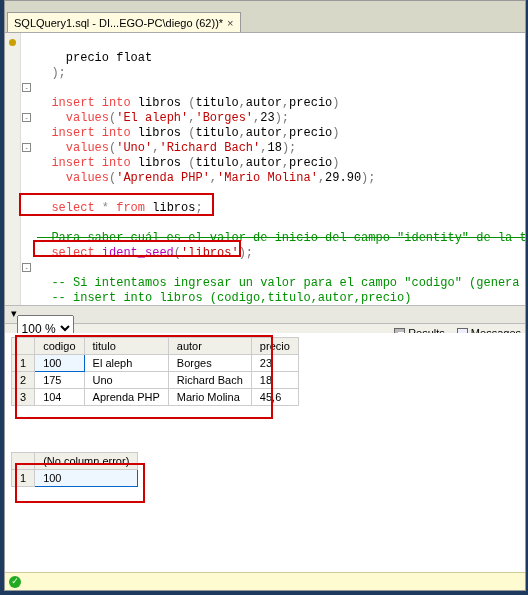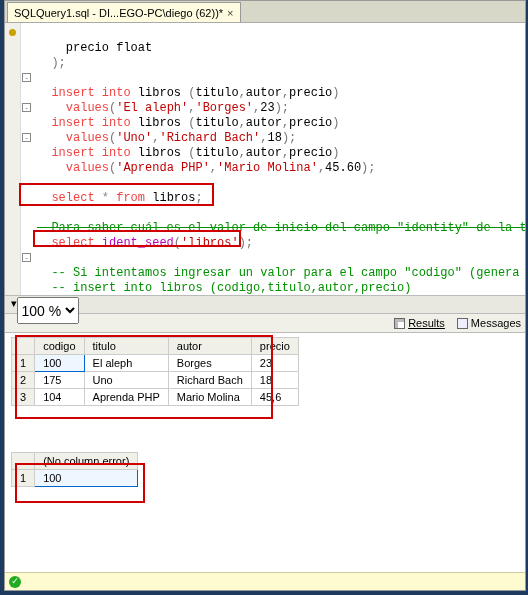--- a/index.html
+++ b/index.html
@@ -12,21 +12,21 @@
     overflow: hidden;
     position: relative;
   }
   .main-panel {
     position: absolute;
     left: 4px; top: 0; right: 2px; bottom: 4px;
     background: #f5f5f0;
     border: 1px solid #999;
   }
   .tab-bar {
-    height: 22px;
+    height: 32px;
     background: #d8d8c8;
     border-bottom: 1px solid #aaa;
     display: flex;
     align-items: flex-end;
   }
   .tab {
     background: #fffbe0;
     border: 1px solid #999;
     border-bottom: none;
     padding: 2px 6px;
@@ -71,21 +71,21 @@
   }
   .fold {
     position:absolute; left:17px; width:9px; height:9px;
     border:1px solid #888; font-size:8px; line-height:7px; text-align:center;
     color:#666; background:#fff; cursor:pointer;
   }
   .hl-box {
     position:absolute; border:2px solid #d00000;
   }
   .zoom-bar { height:18px; border-top:1px solid #bbb; background:#e8e8e0; font-size:11px; padding:1px 4px;}
-  .zoom-bar select{font-size:14px; height:27px;}
+  .zoom-bar select{font-size:12px; height:27px;margin-top:8px;}
   .results-tabs {
     height: 20px; border-top:1px solid #bbb; border-bottom:1px solid #bbb;
     background:#f0f0e8; display:flex; align-items:center; gap:12px; padding:0 4px;
     font-size:11px;
     justify-content:flex-end;
   }
   .results-tabs .rt { display:flex; align-items:center; gap:3px; cursor:pointer;}
   .rt .ico-grid {
     width:11px; height:11px; display:inline-block; border:1px solid #666;
     background: linear-gradient(#fff,#fff);
@@ -146,21 +146,21 @@
 
     <div class="code">
 <span>    precio float</span>
 <span class="gr">  );</span>
 <span></span>
 <span class="kw">  insert into</span><span> libros </span><span class="gr">(</span><span>titulo</span><span class="gr">,</span><span>autor</span><span class="gr">,</span><span>precio</span><span class="gr">)</span>
 <span class="kw">    values</span><span class="gr">(</span><span class="str">'El aleph'</span><span class="gr">,</span><span class="str">'Borges'</span><span class="gr">,</span><span>23</span><span class="gr">);</span>
 <span class="kw">  insert into</span><span> libros </span><span class="gr">(</span><span>titulo</span><span class="gr">,</span><span>autor</span><span class="gr">,</span><span>precio</span><span class="gr">)</span>
 <span class="kw">    values</span><span class="gr">(</span><span class="str">'Uno'</span><span class="gr">,</span><span class="str">'Richard Bach'</span><span class="gr">,</span><span>18</span><span class="gr">);</span>
 <span class="kw">  insert into</span><span> libros </span><span class="gr">(</span><span>titulo</span><span class="gr">,</span><span>autor</span><span class="gr">,</span><span>precio</span><span class="gr">)</span>
-<span class="kw">    values</span><span class="gr">(</span><span class="str">'Aprenda PHP'</span><span class="gr">,</span><span class="str">'Mario Molina'</span><span class="gr">,</span><span>45.60</span><span class="gr">);</span>
+<span class="kw">    values</span><span class="gr">(</span><span class="str">'Aprenda PHP'</span><span class="gr">,</span><span class="str">'Mario Molina'</span><span class="gr">,</span><span>29.90</span><span class="gr">);</span>
 <span></span>
 <span class="kw">  select</span><span class="op"> * </span><span class="kw">from</span><span> libros</span><span class="gr">;</span>
 <span></span>
 <span class="cm" style="text-decoration:line-through;">  Para saber cuál es el valor de inicio del campo "identity" de la tabla "libro</span>
 <span class="kw">  select </span><span class="fn">ident_seed</span><span class="gr">(</span><span class="str">'libros'</span><span class="gr">);</span>
 <span></span>
 <span class="cm">  -- Si intentamos ingresar un valor para el campo "codigo" (genera error):</span>
 <span class="cm">  -- insert into libros (codigo,titulo,autor,precio)</span>
 
 </div>

